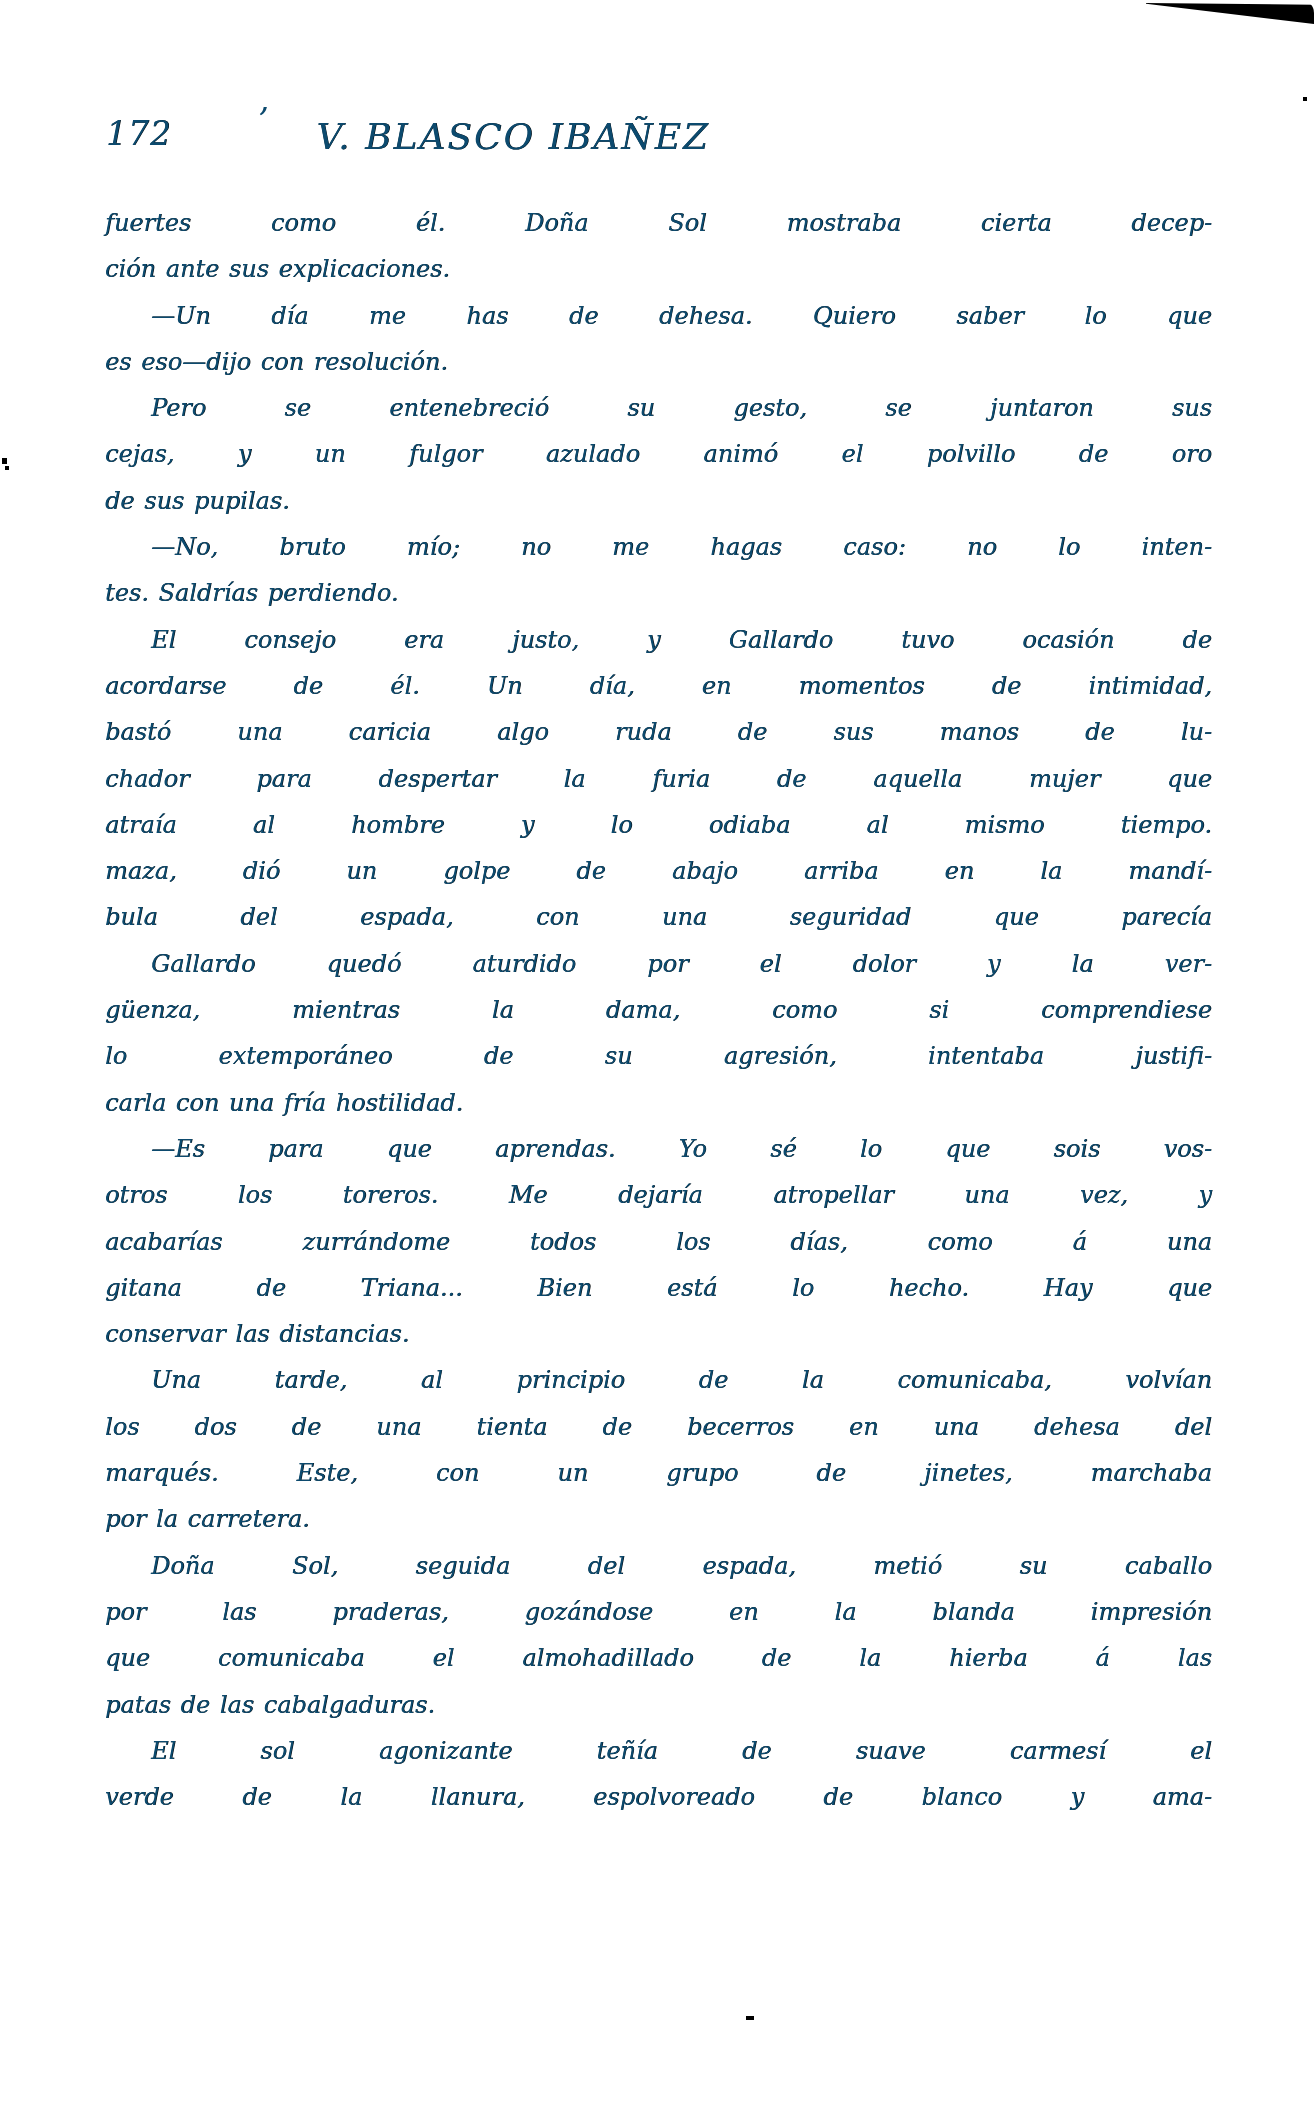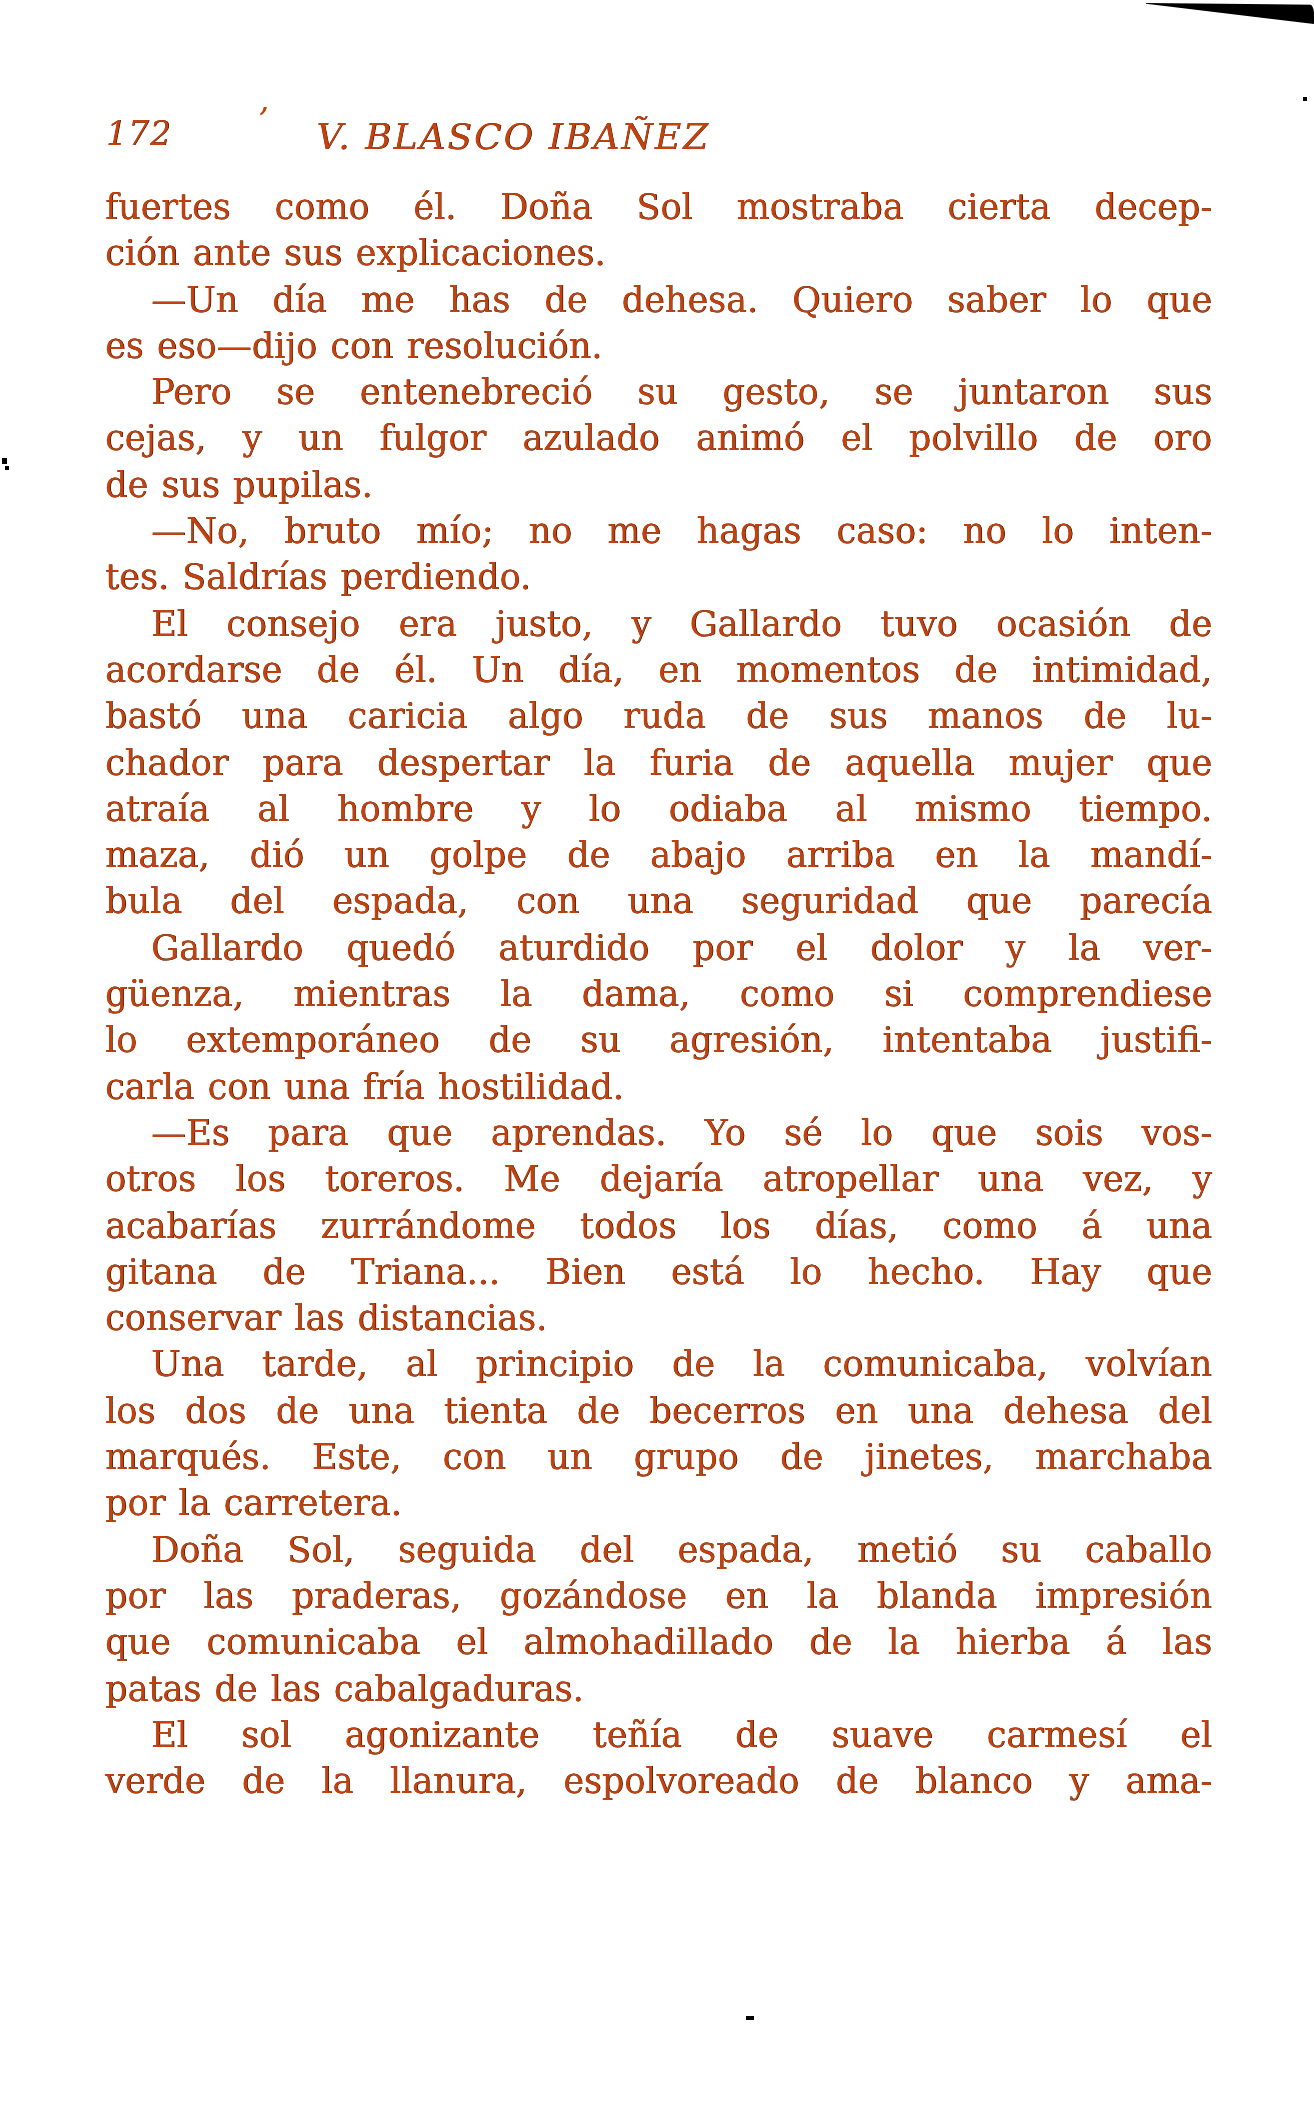--- a/index.html
+++ b/index.html
@@ -7,21 +7,21 @@
     padding: 0;
     background: #ffffff;
   }
   .page {
     position: relative;
     width: 1314px;
     height: 2104px;
     background: #ffffff;
     overflow: hidden;
     font-family: "DejaVu Serif", "Liberation Serif", serif;
-    color: #c2410c;
+    color: #0c4a6e;
     border-radius: 13px;
   }
   
   .corner-wedge {
     position: absolute;
     top: 0;
     right: 0;
     width: 168px;
     height: 24px;
     background: #000;
@@ -55,26 +55,27 @@
     text-align: right;
     font-size: 36px;
     font-style: italic;
     letter-spacing: 2px;
     white-space: nowrap;
     text-shadow: 0.4px 0 0 #000;
   }
   .body-text {
     position: absolute;
     left: 105px;
-    top: 184px;
+    top: 200px;
     width: 1107px;
-    font-size: 35px;
+    font-size: 24px;
     line-height: 46.3px;
     word-spacing: 2px;
     text-shadow: 0.4px 0 0 #000;
+    font-style: italic;
   }
   .line {
     text-align: justify;
     text-align-last: justify;
     height: 46.3px;
     overflow: visible;
   }
   .line.last {
     text-align-last: left;
   }

